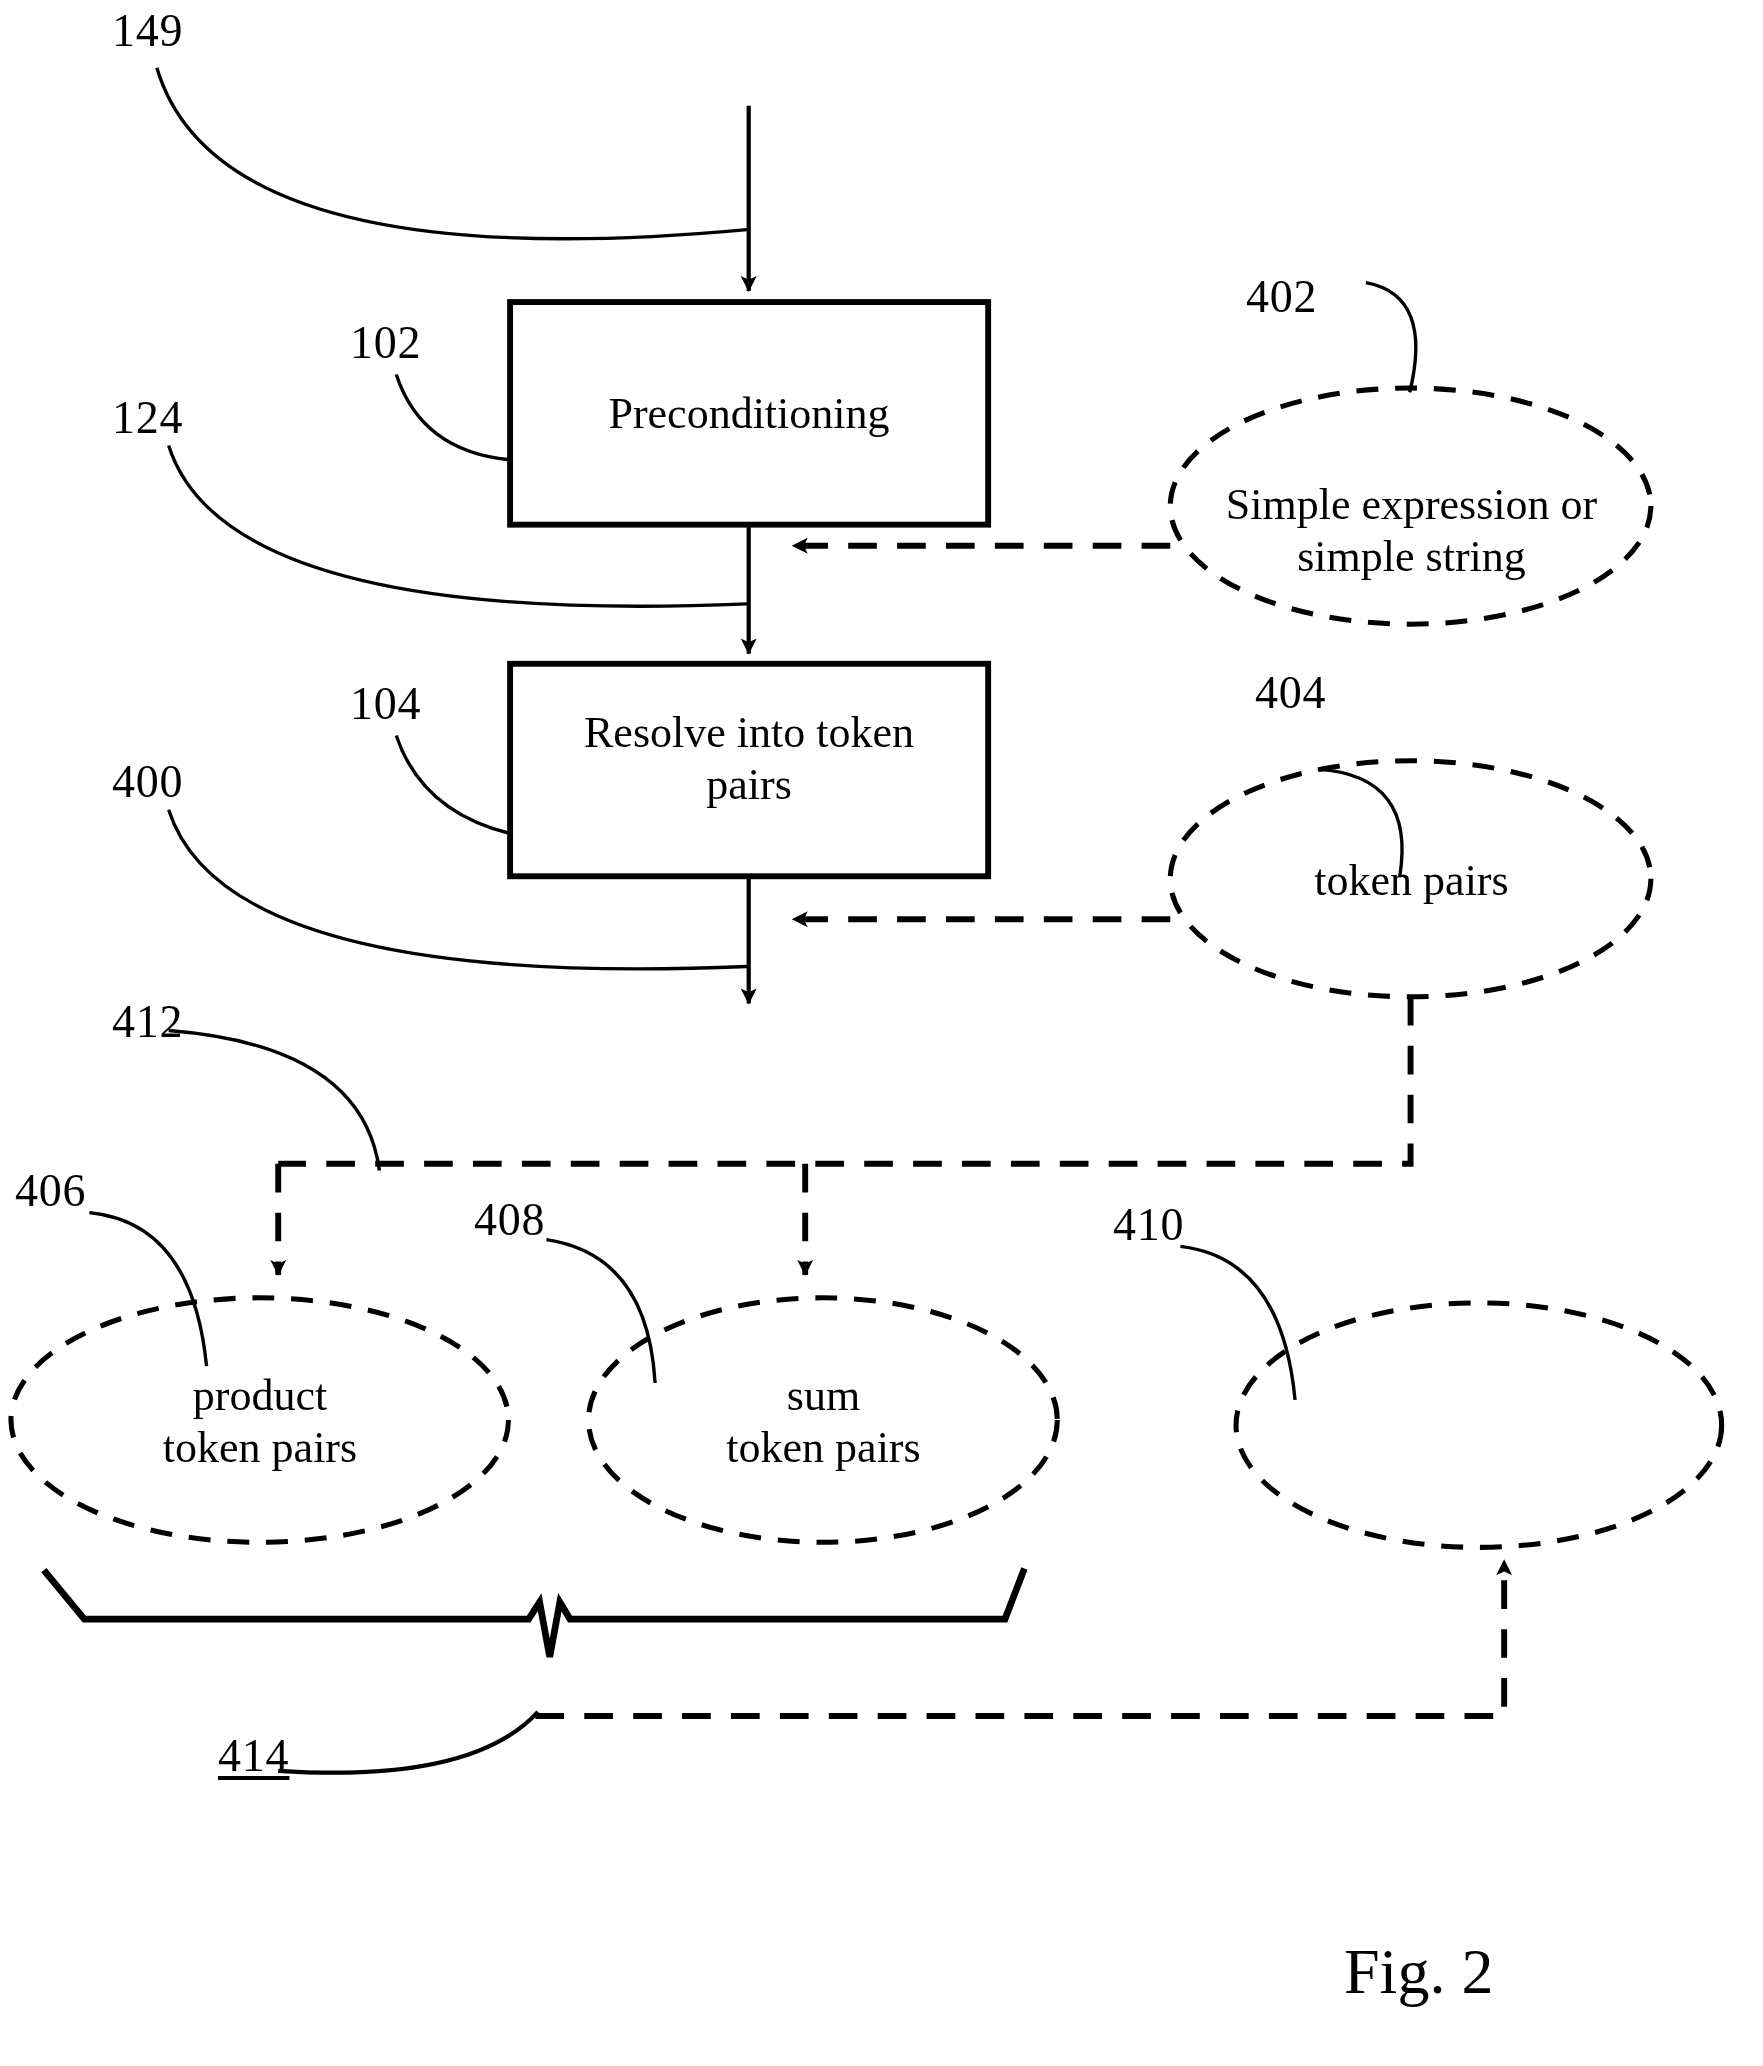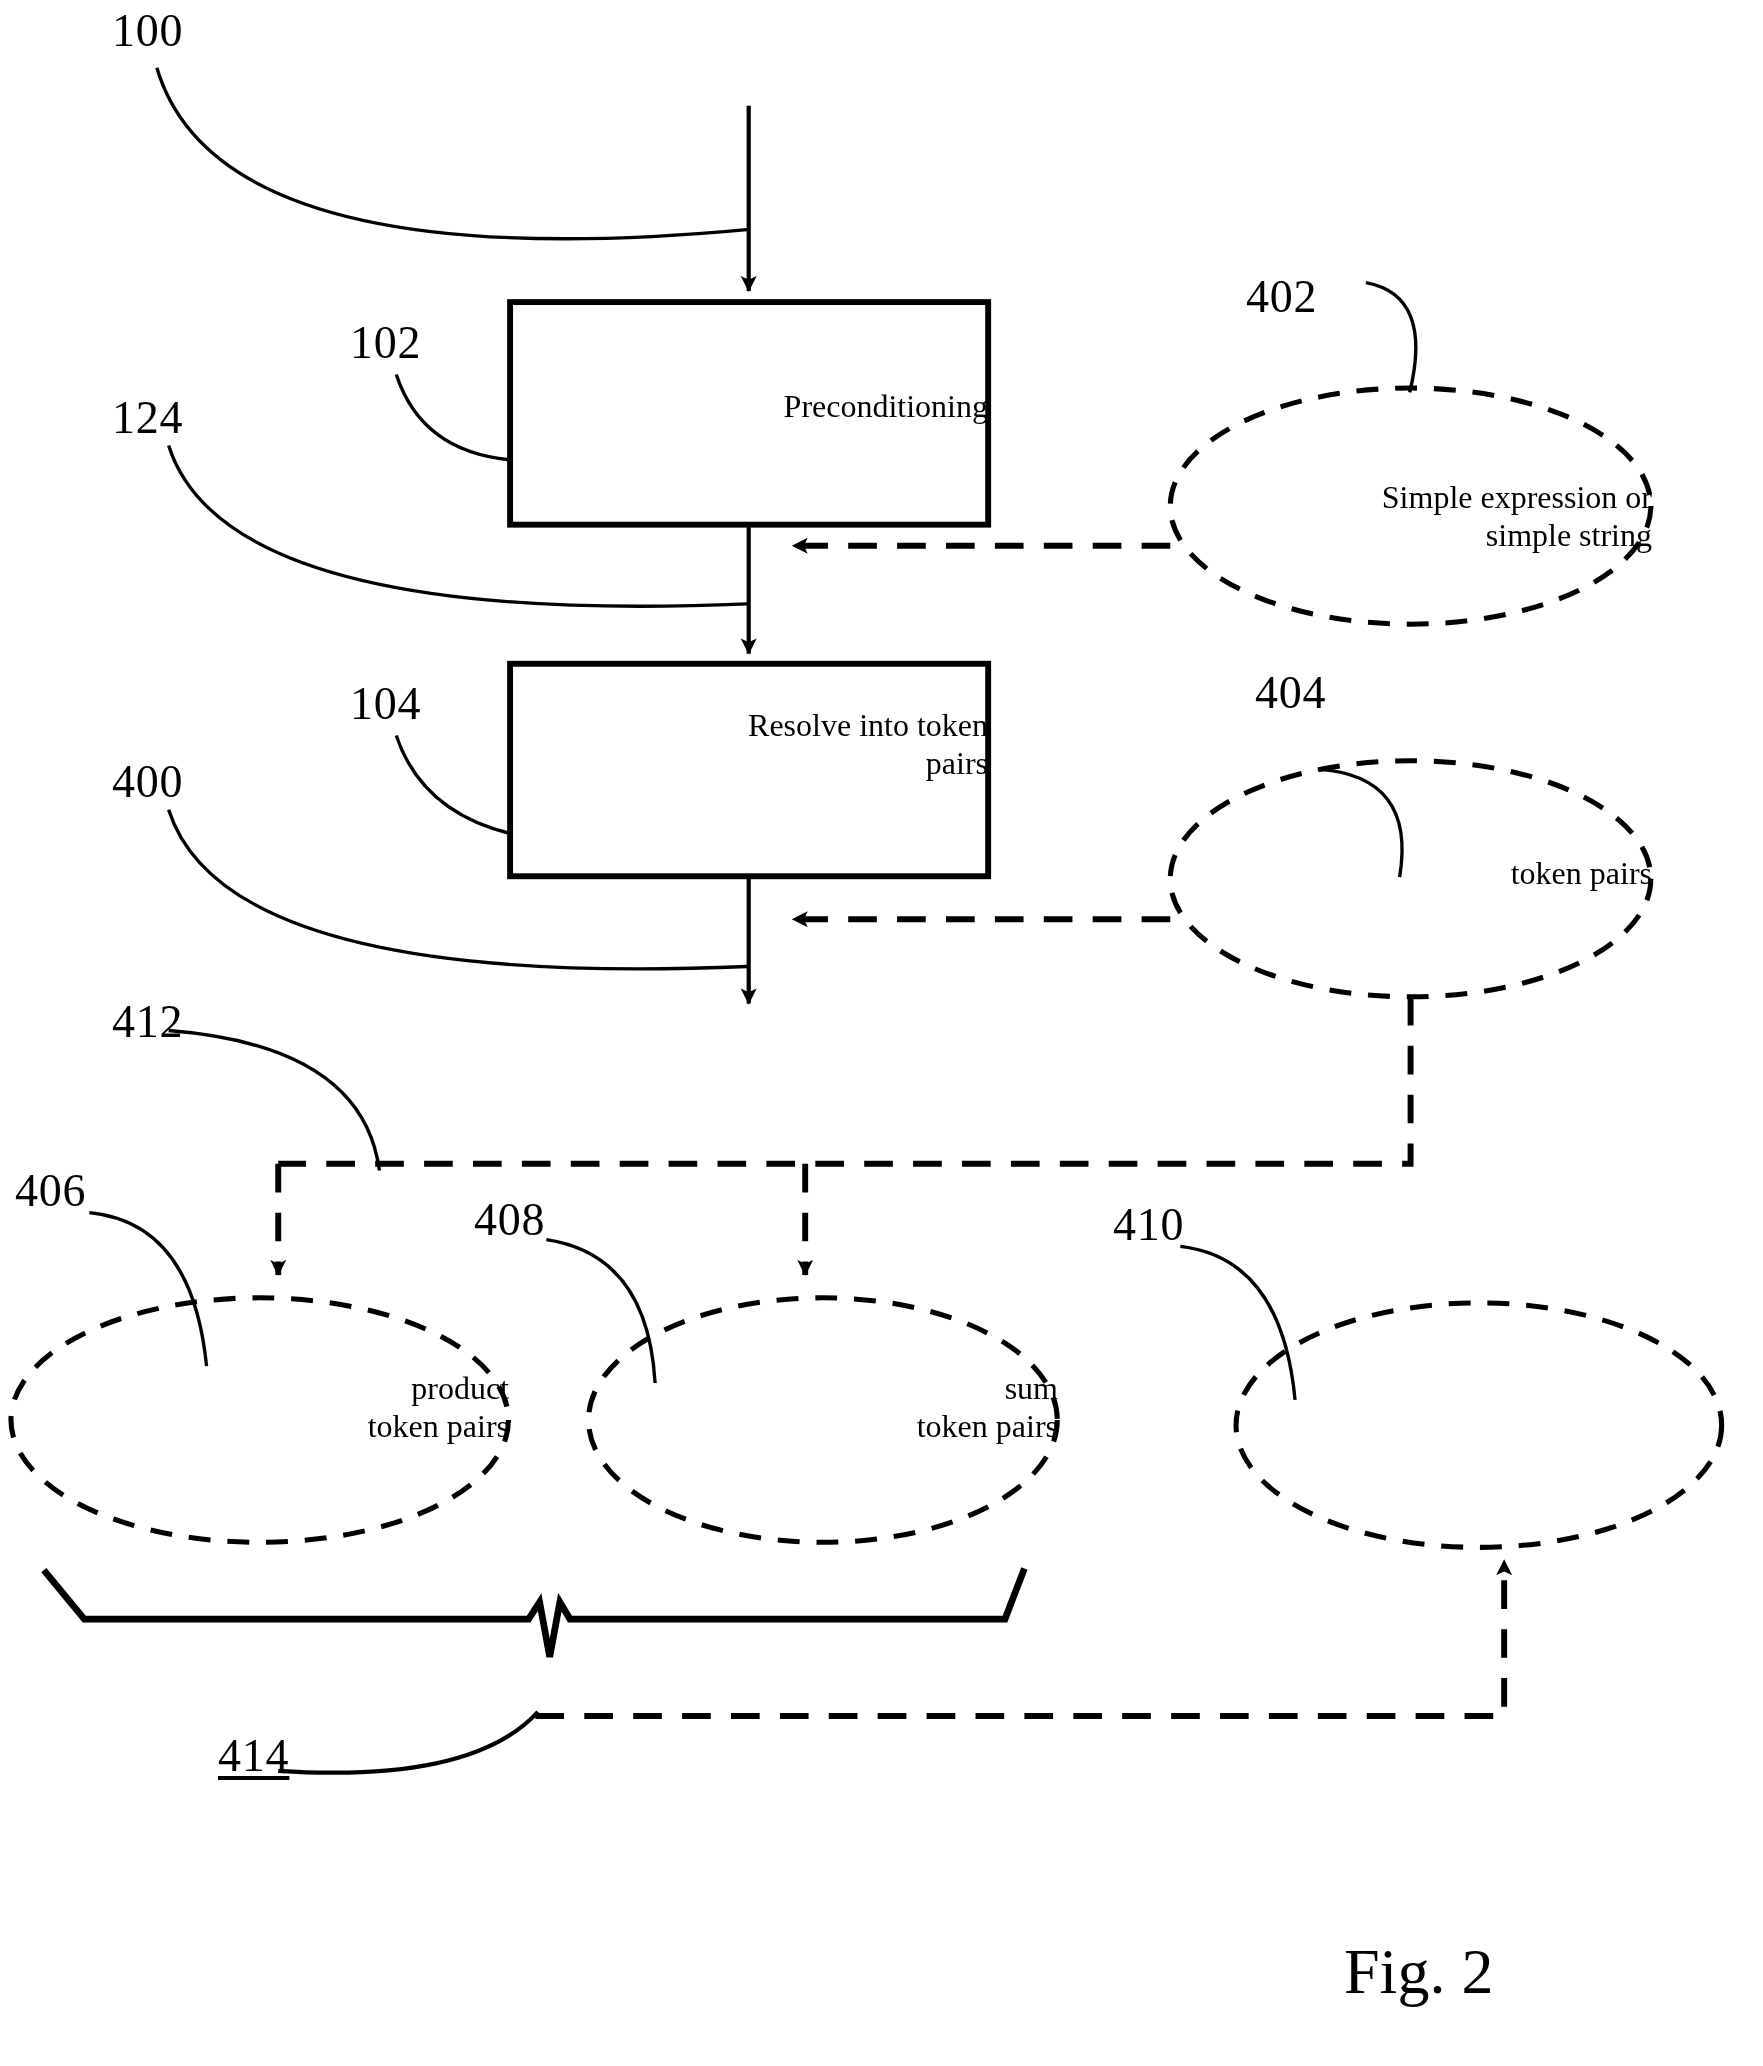--- a/index.html
+++ b/index.html
@@ -37,23 +37,23 @@
     color: #000;
     white-space: nowrap;
   }
   .ref-num.underlined {
     text-decoration: underline;
     text-underline-offset: 5px;
   }
   .node-label {
     position: absolute;
     font-family: "Liberation Serif", "DejaVu Serif", serif;
-    font-size: 32px;
+    font-size: 44px;
     line-height: 1.18;
-    text-align: right;
+    text-align: center;
     color: #000;
     white-space: pre-line;
   }
   .fig-caption {
     position: absolute;
     font-family: "Liberation Serif", "DejaVu Serif", serif;
     font-size: 64px;
     line-height: 1;
     color: #000;
     white-space: nowrap;
@@ -180,21 +180,21 @@
 
   <div class="node-label" style="left:1171px; top:855px; width:481px;">token pairs</div>
 
   <div class="node-label" style="left:11px; top:1370px; width:498px;">product
 token pairs</div>
 
   <div class="node-label" style="left:589px; top:1370px; width:469px;">sum
 token pairs</div>
 
 
-  <div class="ref-num" style="left:112px; top:8.4px;">100</div>
+  <div class="ref-num" style="left:112px; top:8.4px;">149</div>
 
   <div class="ref-num" style="left:350px; top:320px;">102</div>
 
   <div class="ref-num" style="left:112px; top:395px;">124</div>
 
   <div class="ref-num" style="left:1246px; top:274px;">402</div>
 
   <div class="ref-num" style="left:350px; top:681px;">104</div>
 
   <div class="ref-num" style="left:1255px; top:670px;">404</div>

